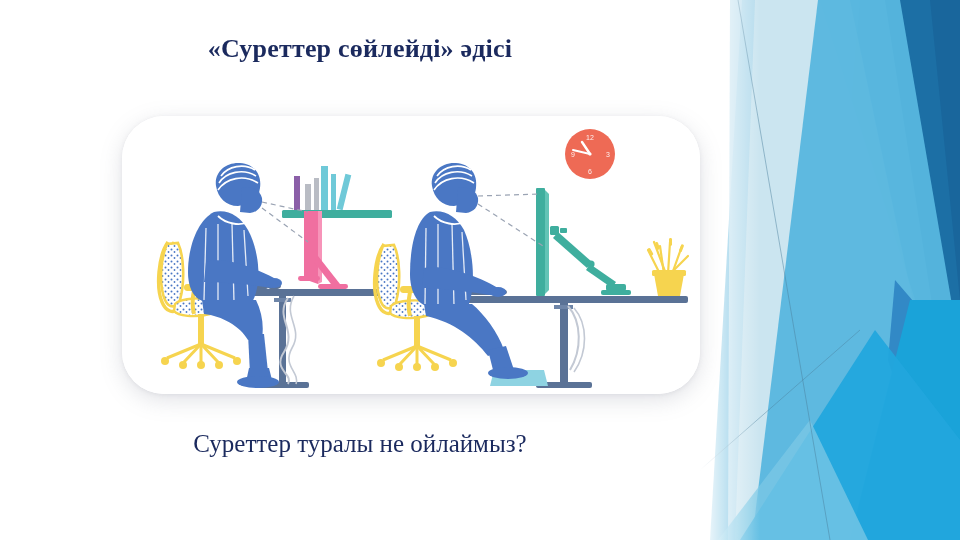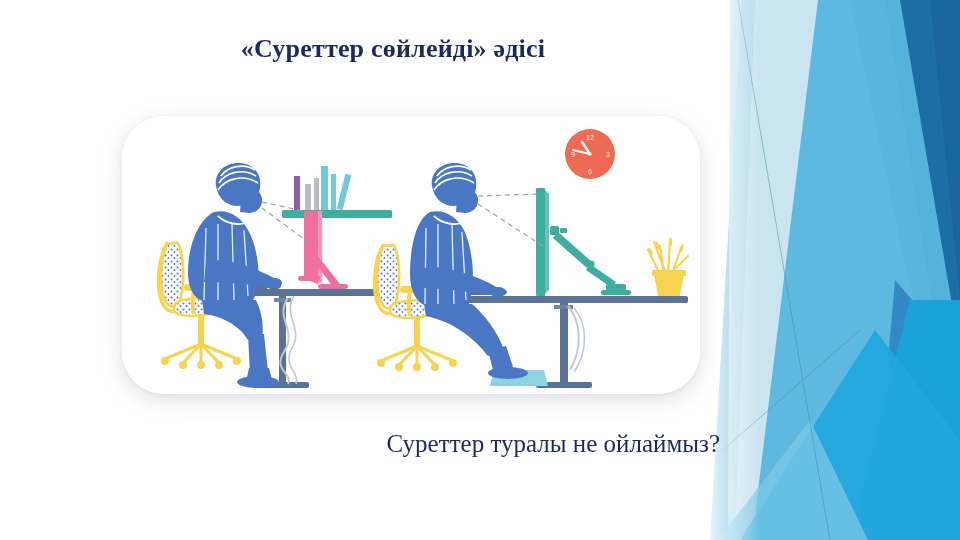--- a/index.html
+++ b/index.html
@@ -11,25 +11,24 @@
 
   
   .deco{position:absolute;top:0;right:0;width:260px;height:540px;pointer-events:none;}
   .deco svg{display:block;width:260px;height:540px;}
 
   
   .title{
     position:absolute;left:0;top:34px;width:720px;text-align:center;
     font-size:26px;font-weight:bold;color:#1b2a5e;letter-spacing:.2px;
     font-family:"Liberation Serif","DejaVu Serif",serif;
-    margin-left:33px;
   }
   
   .caption{
-    position:absolute;left:0;top:430px;width:720px;text-align:right;
+    position:absolute;left:0;top:430px;width:720px;text-align:center;
     font-size:25px;font-weight:normal;color:#1b2a5e;
     font-family:"Liberation Serif","DejaVu Serif",serif;
   }
 
   
   .card{
     position:absolute;left:122px;top:116px;width:578px;height:278px;
     background:#ffffff;border-radius:42px;
     box-shadow:0 6px 22px rgba(120,125,140,.22), 0 1px 4px rgba(120,125,140,.12);
   }

